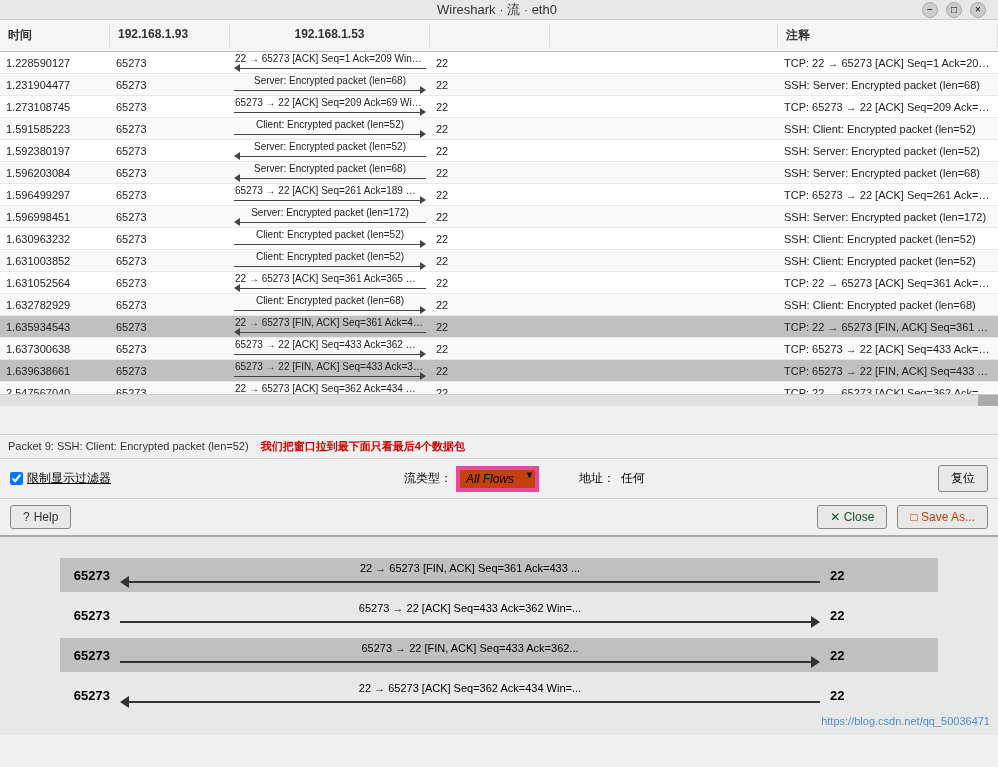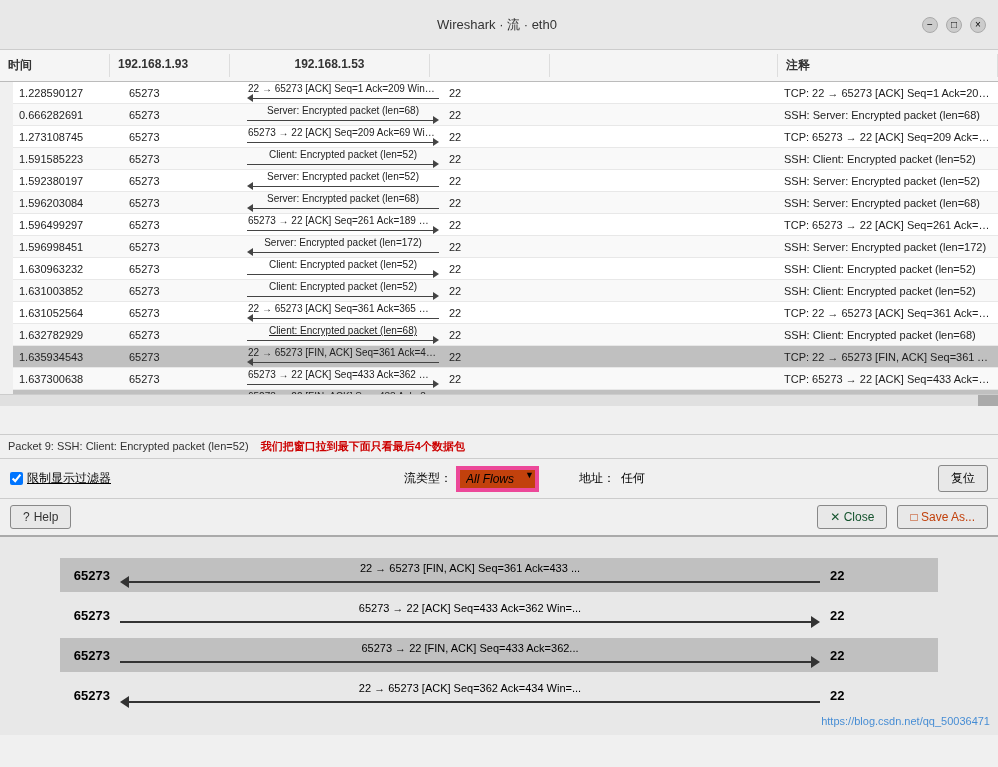--- a/index.html
+++ b/index.html
@@ -6,21 +6,21 @@
     body { font-family: 'Segoe UI', Arial, sans-serif; font-size: 12px; background: #f0f0f0; width: 998px; height: 767px; overflow: hidden; }
     
     
     .titlebar {
       background: #e8e8e8;
       border-bottom: 1px solid #ccc;
       display: flex;
       align-items: center;
       justify-content: space-between;
       padding: 6px 12px;
-      height: 50px;
+      height: 20px;
     }
     .titlebar-title { font-size: 13px; color: #333; flex: 1; text-align: center; }
     .titlebar-controls { display: flex; gap: 8px; }
     .titlebar-btn { width: 16px; height: 16px; border-radius: 50%; border: 1px solid #aaa; background: #ccc; cursor: pointer; display: flex; align-items: center; justify-content: center; font-size: 10px; }
 
     
     .main-container {
       display: flex;
       flex-direction: column;
       height: calc(767px - 32px);
@@ -53,21 +53,20 @@
       overflow-y: auto;
       flex: 1;
     }
 
     .table-row {
       display: grid;
       grid-template-columns: 110px 120px 200px 120px 1fr 220px;
       border-bottom: 1px solid #e8e8e8;
       min-height: 22px;
       align-items: center;
-      margin-left: 13px;
     }
     .table-row:nth-child(odd) { background: #ffffff; }
     .table-row:nth-child(even) { background: #f9f9f9; }
     .table-row.selected { background: #c0c0c0; }
 
     .table-cell {
       padding: 2px 6px;
       font-size: 11px;
       color: #222;
       overflow: hidden;
@@ -249,21 +248,21 @@
             <div style="display: flex; align-items: center; width: 100%;">
               <div style="width: 0px; height: 0px; border-top: 4px solid transparent; border-bottom: 4px solid transparent; border-right: 6px solid rgb(68, 68, 68);"></div>
               <div style="flex: 1 1 0%; height: 1px; background: rgb(68, 68, 68);"></div>
             </div>
           </div>
           <div class="table-cell">22</div>
           <div class="table-cell"></div>
           <div class="table-cell" style="font-size: 11px;">TCP: 22 → 65273 [ACK] Seq=1 Ack=209 Win=252 Len...</div>
         </div>
         <div class="table-row">
-          <div class="table-cell">0.666282691</div>
+          <div class="table-cell">1.231904477</div>
           <div class="table-cell">65273</div>
           <div class="table-cell flow-cell" style="position: relative; padding: 1px 4px; display: flex; flex-direction: column; justify-content: center;">
             <div style="font-size: 10px; text-align: center; overflow: hidden; text-overflow: ellipsis; white-space: nowrap; max-width: 190px;">Server: Encrypted packet (len=68)</div>
             <div style="display: flex; align-items: center; width: 100%;">
               <div style="flex: 1 1 0%; height: 1px; background: rgb(68, 68, 68);"></div>
               <div style="width: 0px; height: 0px; border-top: 4px solid transparent; border-bottom: 4px solid transparent; border-left: 6px solid rgb(68, 68, 68);"></div>
             </div>
           </div>
           <div class="table-cell">22</div>
           <div class="table-cell"></div>
@@ -391,21 +390,21 @@
               <div style="flex: 1 1 0%; height: 1px; background: rgb(68, 68, 68);"></div>
             </div>
           </div>
           <div class="table-cell">22</div>
           <div class="table-cell"></div>
           <div class="table-cell" style="font-size: 11px;">TCP: 22 → 65273 [ACK] Seq=361 Ack=365 Win=252 L...</div>
         </div>
         <div class="table-row">
           <div class="table-cell">1.632782929</div>
           <div class="table-cell">65273</div>
-          <div class="table-cell flow-cell" style="position: relative; padding: 1px 4px; display: flex; flex-direction: column; justify-content: center; text-decoration: underline;">
+          <div class="table-cell flow-cell" style="position: relative; padding: 1px 4px; display: flex; flex-direction: column; justify-content: center;">
             <div style="font-size: 10px; text-align: center; overflow: hidden; text-overflow: ellipsis; white-space: nowrap; max-width: 190px;">Client: Encrypted packet (len=68)</div>
             <div style="display: flex; align-items: center; width: 100%;">
               <div style="flex: 1 1 0%; height: 1px; background: rgb(68, 68, 68);"></div>
               <div style="width: 0px; height: 0px; border-top: 4px solid transparent; border-bottom: 4px solid transparent; border-left: 6px solid rgb(68, 68, 68);"></div>
             </div>
           </div>
           <div class="table-cell">22</div>
           <div class="table-cell"></div>
           <div class="table-cell" style="font-size: 11px;">SSH: Client: Encrypted packet (len=68)</div>
         </div>

